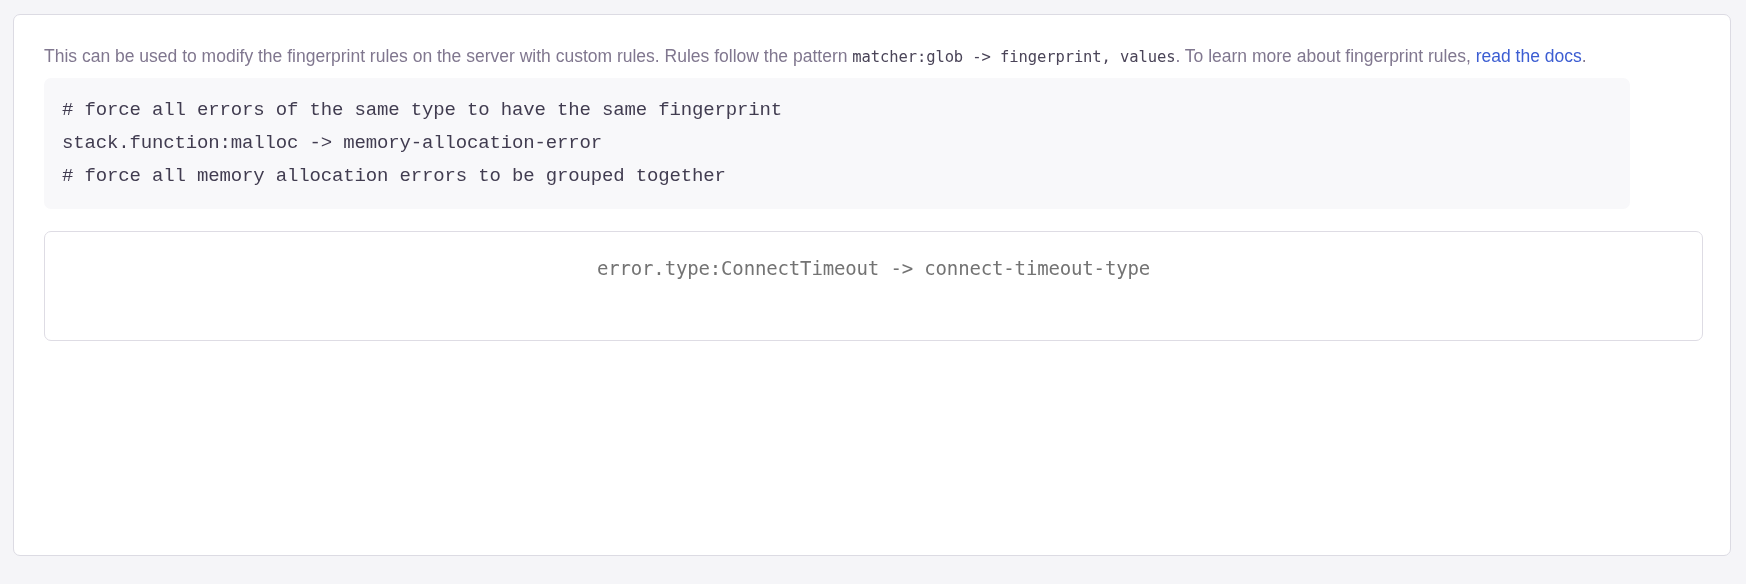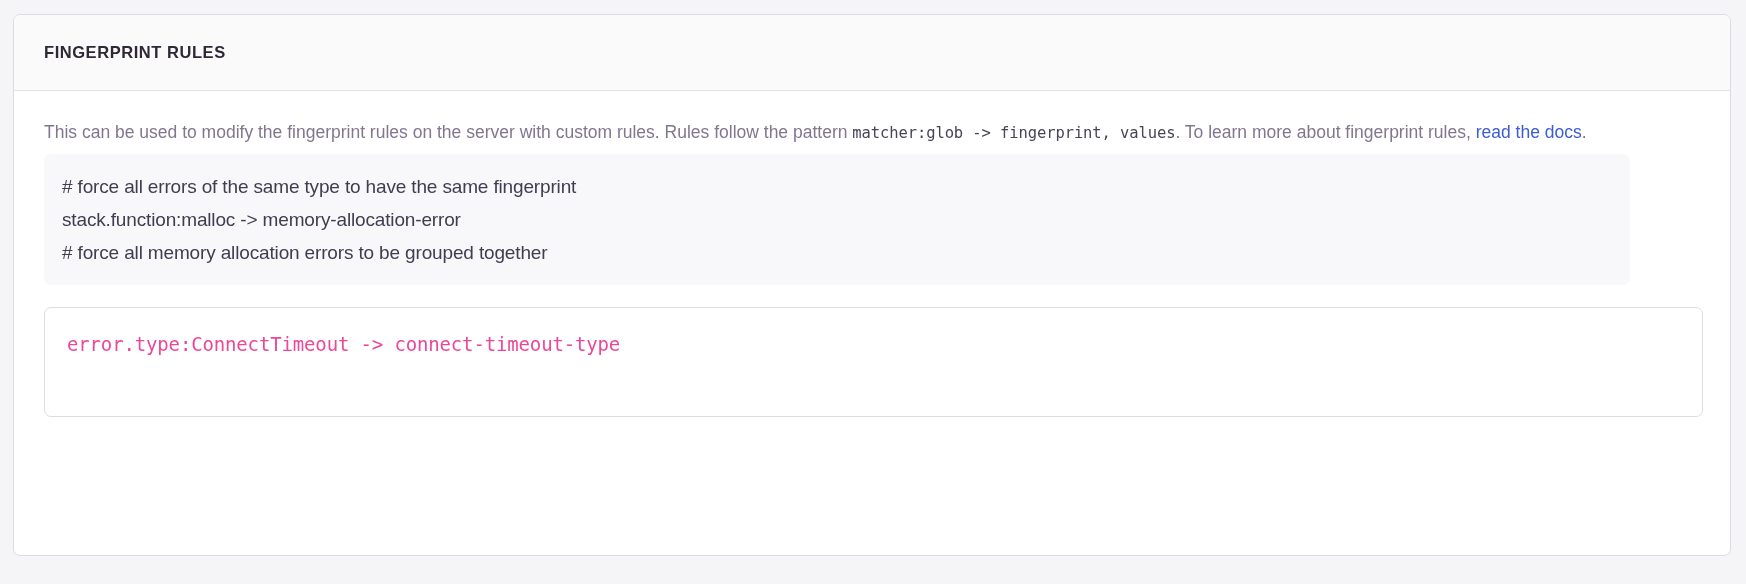--- a/index.html
+++ b/index.html
@@ -74,55 +74,53 @@
   .code-block {
     background: #f8f8fa;
     border-radius: 7px;
     padding: 16px 18px;
     margin: 0 0 22px 0;
     width: 1586px;
     box-sizing: border-box;
   }
 
   .code-line {
-    font-family: Liberation Sans, sans-serif;
+    font-family: Liberation Mono, monospace;
     font-size: 19px;
     line-height: 33px;
     color: #413c50;
     white-space: pre;
     letter-spacing: -0.15px;
   }
 
   .rule-input {
     display: block;
     width: 1659px;
     height: 110px;
     box-sizing: border-box;
     background: #ffffff;
     border: 1px solid #dedce4;
     border-radius: 7px;
     padding: 20px 22px 0 22px;
     font-family: "DejaVu Sans Mono", monospace;
     font-size: 19px;
     line-height: 33px;
-    color: #ec4899;
+    color: #737373;
     letter-spacing: -0.15px;
     resize: none;
     outline: none;
     overflow: hidden;
+    text-align: center;
   }
 </style>
 </head>
 <body>
 
 <div class="panel">
 
-  <div class="panel-header">
-    <div class="panel-title">FINGERPRINT RULES</div>
-  </div>
 
   <div class="panel-body">
 
     <p class="description"><span>This can be used to modify the fingerprint rules on the server with custom rules. Rules follow the pattern </span><span class="inline-code">matcher:glob -&gt; fingerprint, values</span><span>. To learn more about fingerprint rules, </span><a class="docs-link" href="#">read the docs</a><span>.</span></p>
 
     <div class="code-block">
       <div class="code-line"># force all errors of the same type to have the same fingerprint</div>
       <div class="code-line">stack.function:malloc -&gt; memory-allocation-error</div>
       <div class="code-line"># force all memory allocation errors to be grouped together</div>
     </div>

